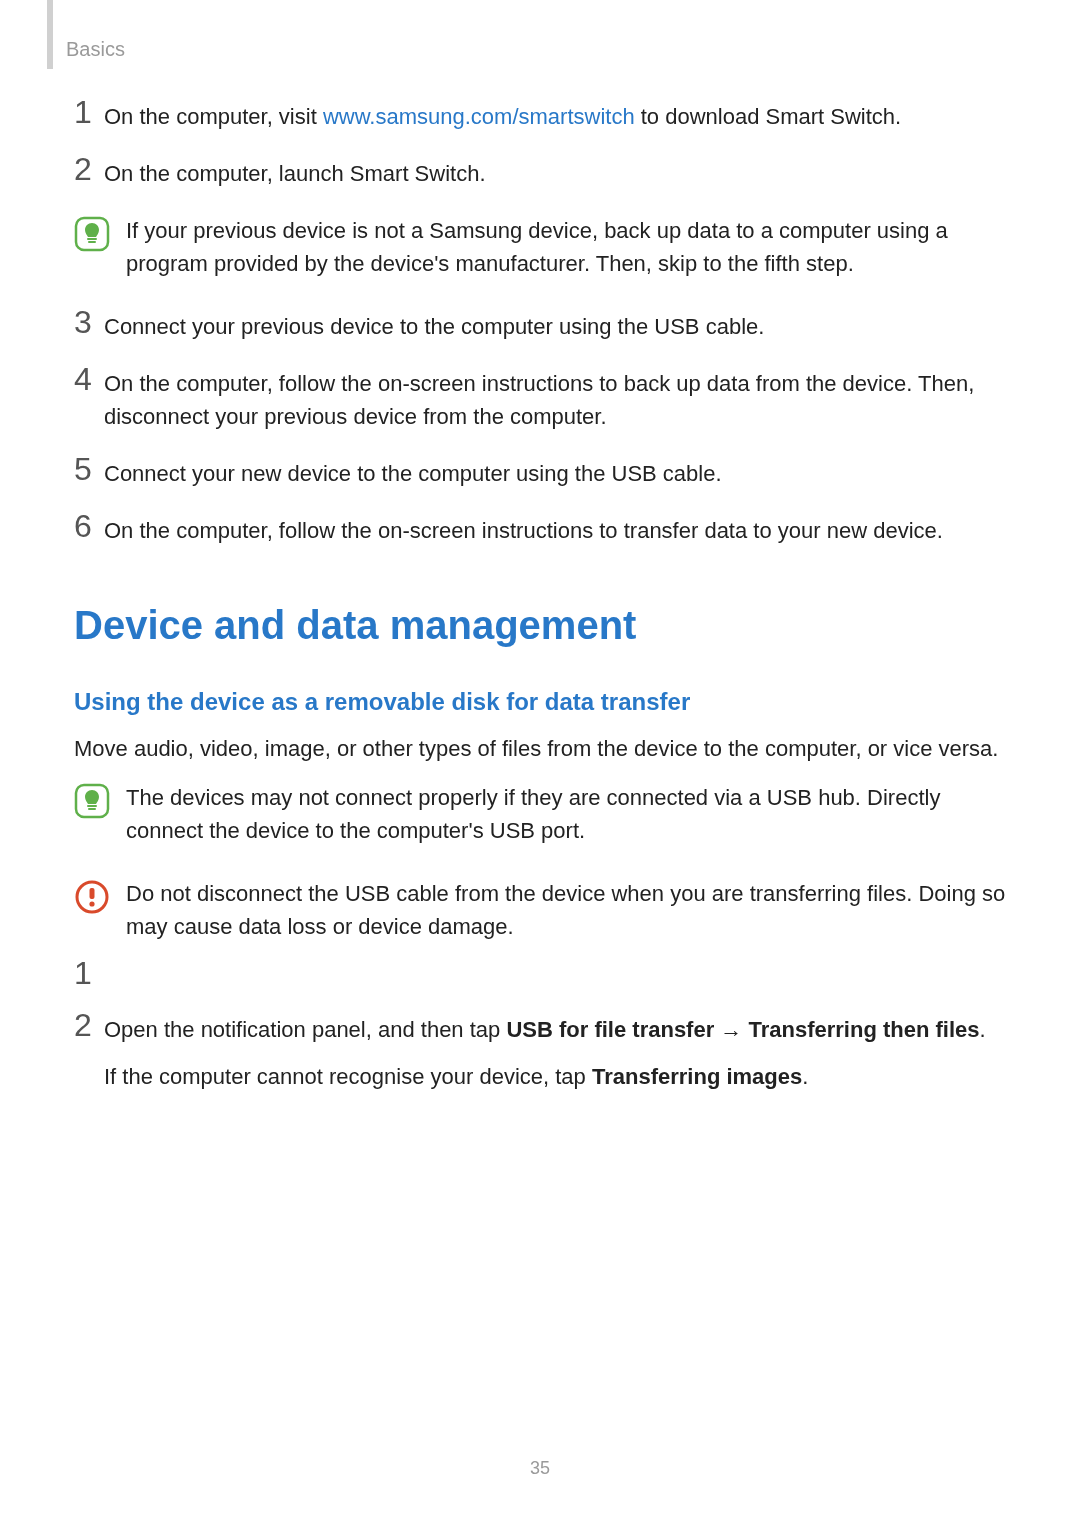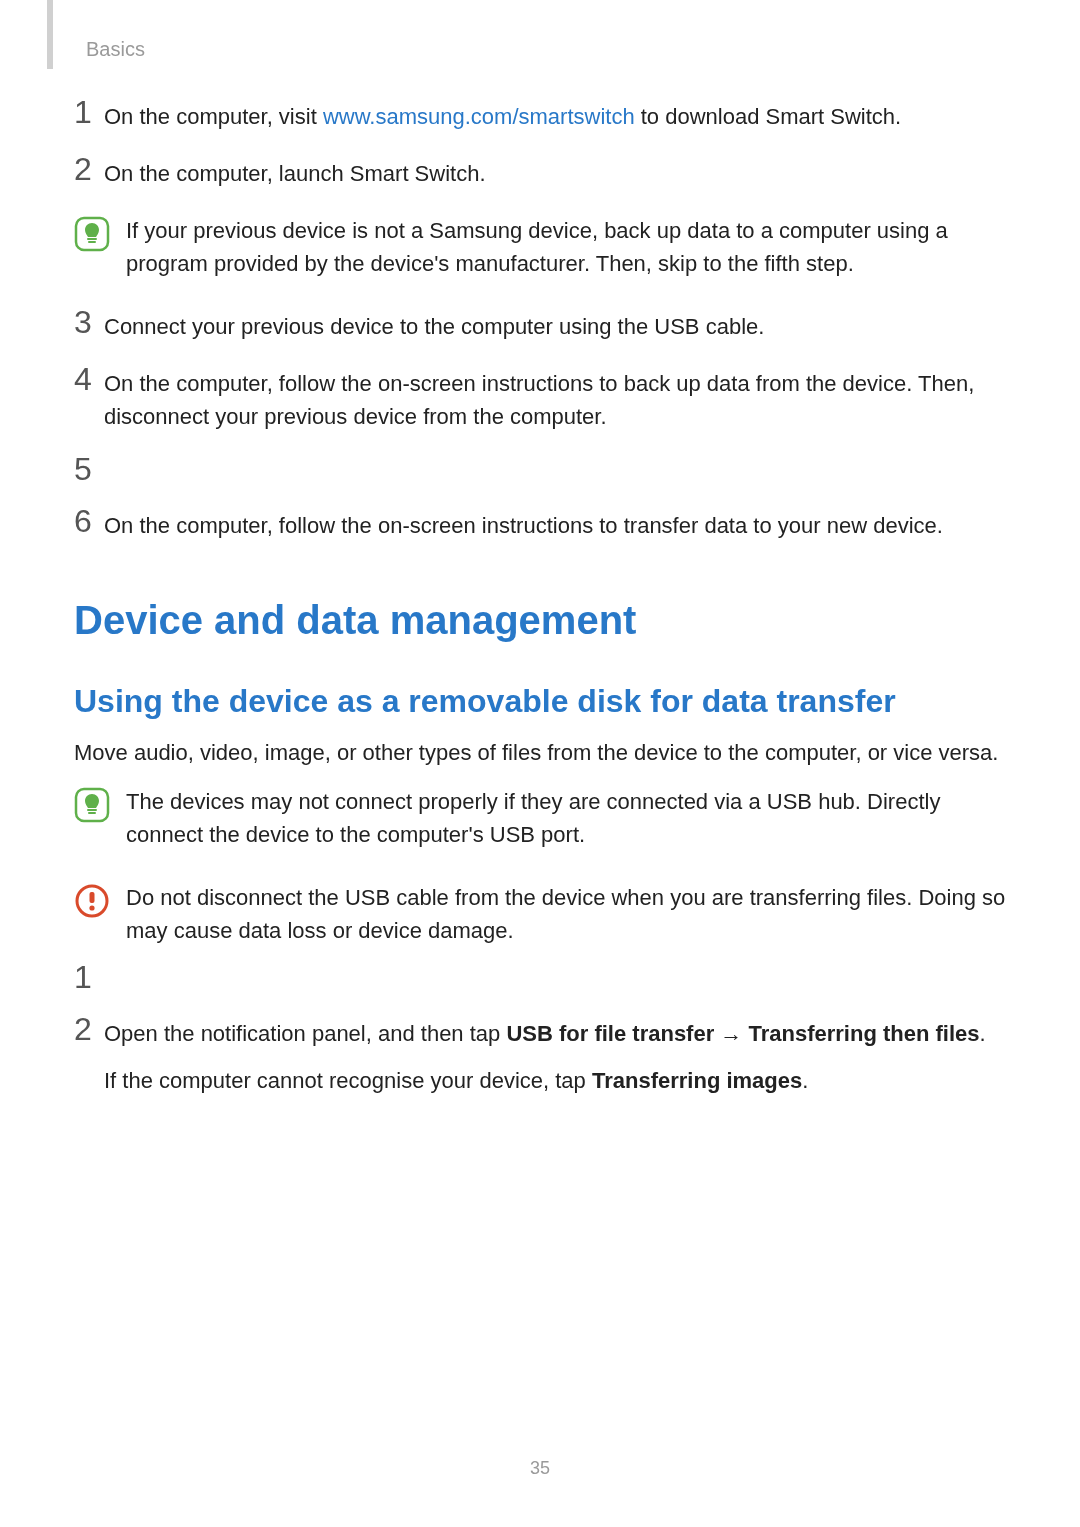--- a/index.html
+++ b/index.html
@@ -15,21 +15,21 @@
     position: absolute;
     top: 0;
     left: 47px;
     width: 6px;
     height: 69px;
     background: #d0d0d0;
   }
   .breadcrumb {
     position: absolute;
     top: 38px;
-    left: 86px;
+    left: 66px;
     font-size: 20px;
     color: #9a9a9a;
     font-weight: 400;
   }
   .content {
     position: absolute;
     top: 100px;
     left: 74px;
     width: 932px;
   }
@@ -81,21 +81,21 @@
     color: #222222;
   }
   .h1 {
     font-size: 40px;
     font-weight: 700;
     color: #2878c8;
     margin-top: 56px;
     margin-bottom: 40px;
   }
   .h2 {
-    font-size: 32px;
+    font-size: 24px;
     font-weight: 700;
     color: #2878c8;
     margin-bottom: 16px;
   }
   .para {
     font-size: 22px;
     line-height: 1.5;
     color: #222222;
     margin-bottom: 16px;
   }
@@ -143,20 +143,21 @@
     <div class="step-text">Connect your previous device to the computer using the USB cable.</div>
   </div>
 
   <div class="step-row">
     <div class="step-num">4</div>
     <div class="step-text">On the computer, follow the on-screen instructions to back up data from the device. Then, disconnect your previous device from the computer.</div>
   </div>
 
   <div class="step-row">
     <div class="step-num">5</div>
+    <div class="step-text">Connect your new device to the computer using the USB cable.</div>
   </div>
 
   <div class="step-row">
     <div class="step-num">6</div>
     <div class="step-text">On the computer, follow the on-screen instructions to transfer data to your new device.</div>
   </div>
 
   <div class="h1">Device and data management</div>
 
   <div class="h2">Using the device as a removable disk for data transfer</div>

